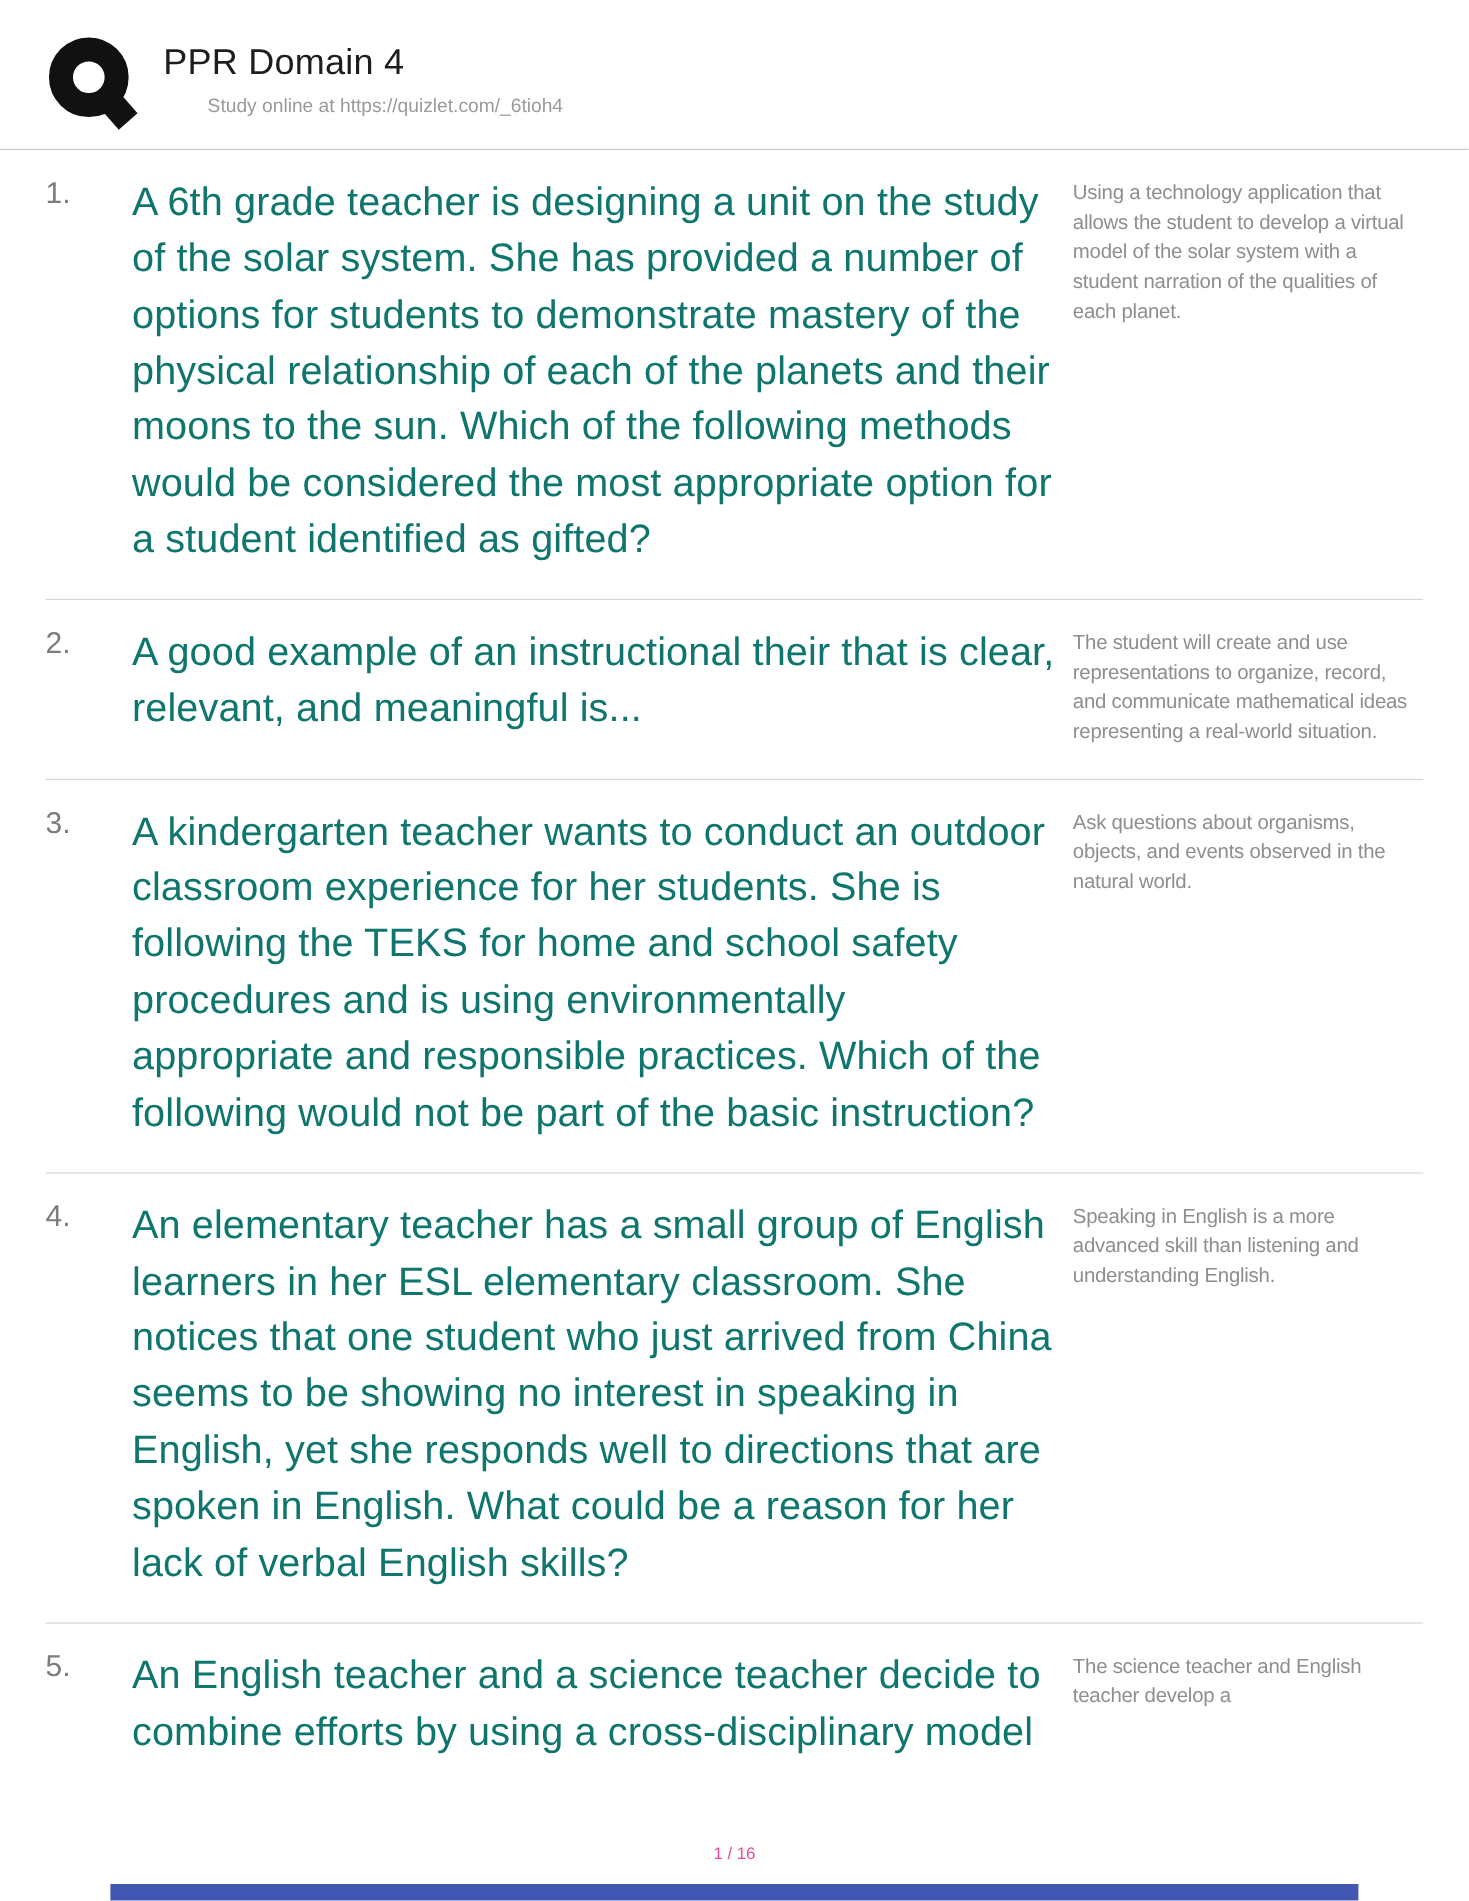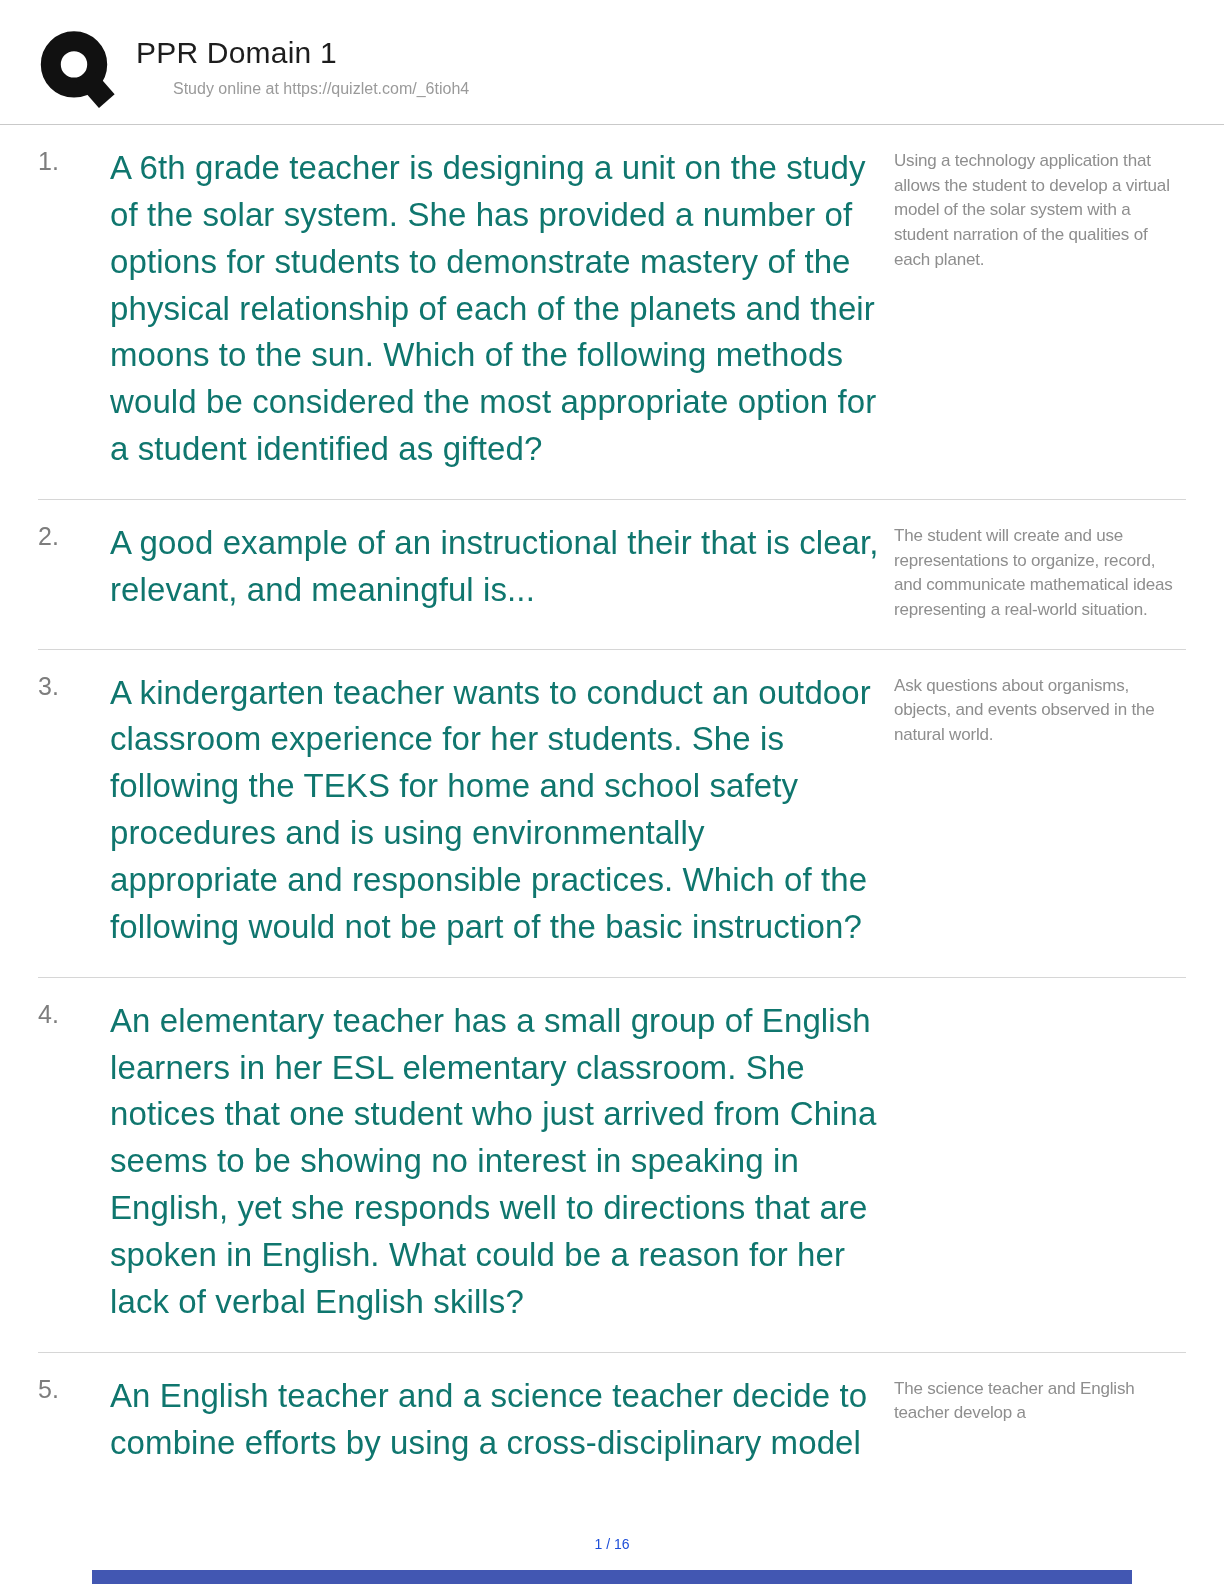--- a/index.html
+++ b/index.html
@@ -74,21 +74,21 @@
     padding-top: 4px;
   }
   
   .page-indicator {
     position: absolute;
     bottom: 32px;
     left: 0;
     right: 0;
     text-align: center;
     font-size: 14px;
-    color: #1d4ed8;
+    color: #ec4899;
     font-weight: 300;
   }
   .accent-bar {
     position: absolute;
     bottom: 0;
     left: 92px;
     right: 92px;
     height: 14px;
     background: #4257b2;
   }
@@ -97,21 +97,21 @@
 <body>
 
 <div class="page">
 
   <div class="header">
     <svg class="logo" viewBox="0 0 100 100" aria-hidden="true">
       <circle cx="45" cy="43" r="29" fill="none" stroke="#111111" stroke-width="25"></circle>
       <path d="M58 57 L86 89" stroke="#111111" stroke-width="26" stroke-linecap="butt"></path>
     </svg>
     <div class="header-text">
-      <div class="title">PPR Domain 1</div>
+      <div class="title">PPR Domain 4</div>
       <div class="subtitle">Study online at https://quizlet.com/_6tioh4</div>
     </div>
   </div>
 
   <div class="rows">
 
     <div class="qa-row">
       <div class="q-num">1.</div>
       <div class="q-text">A 6th grade teacher is designing a unit on the study of the solar system. She has provided a number of options for students to demonstrate mastery of the physical relationship of each of the planets and their moons to the sun. Which of the following methods would be considered the most appropriate option for a student identified as gifted?</div>
       <div class="a-text">Using a technology application that allows the student to develop a virtual model of the solar system with a student narration of the qualities of each planet.</div>
@@ -125,20 +125,21 @@
 
     <div class="qa-row">
       <div class="q-num">3.</div>
       <div class="q-text">A kindergarten teacher wants to conduct an outdoor classroom experience for her students. She is following the TEKS for home and school safety procedures and is using environmentally appropriate and responsible practices. Which of the following would not be part of the basic instruction?</div>
       <div class="a-text">Ask questions about organisms, objects, and events observed in the natural world.</div>
     </div>
 
     <div class="qa-row">
       <div class="q-num">4.</div>
       <div class="q-text">An elementary teacher has a small group of English learners in her ESL elementary classroom. She notices that one student who just arrived from China seems to be showing no interest in speaking in English, yet she responds well to directions that are spoken in English. What could be a reason for her lack of verbal English skills?</div>
+      <div class="a-text">Speaking in English is a more advanced skill than listening and understanding English.</div>
     </div>
 
     <div class="qa-row last">
       <div class="q-num">5.</div>
       <div class="q-text">An English teacher and a science teacher decide to combine efforts by using a cross-disciplinary model</div>
       <div class="a-text">The science teacher and English teacher develop a</div>
     </div>
 
   </div>
 

